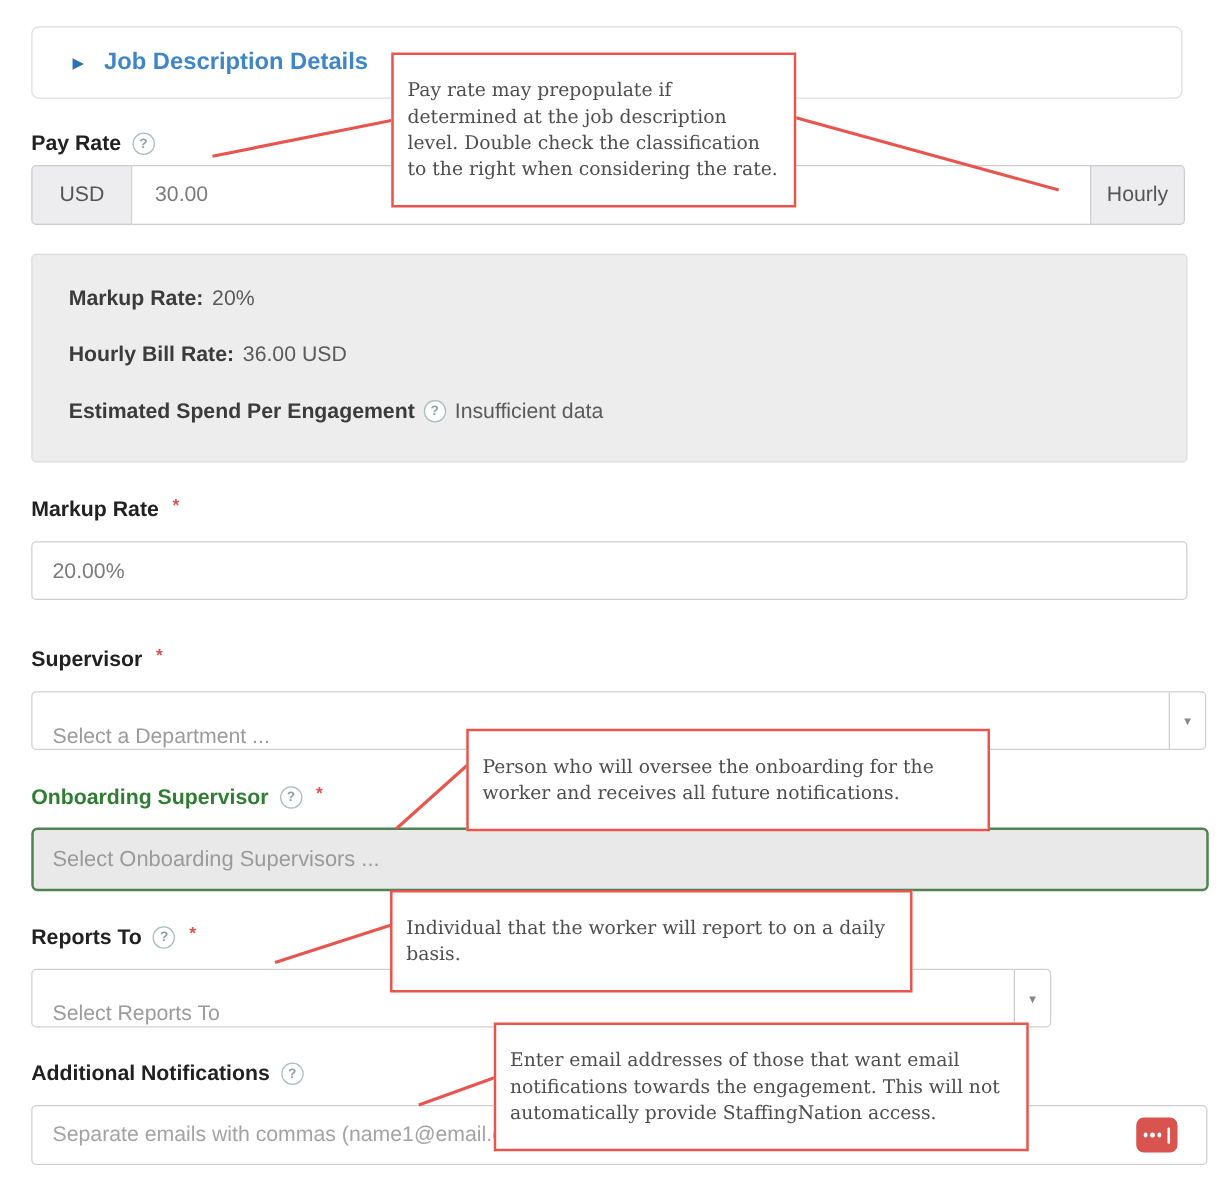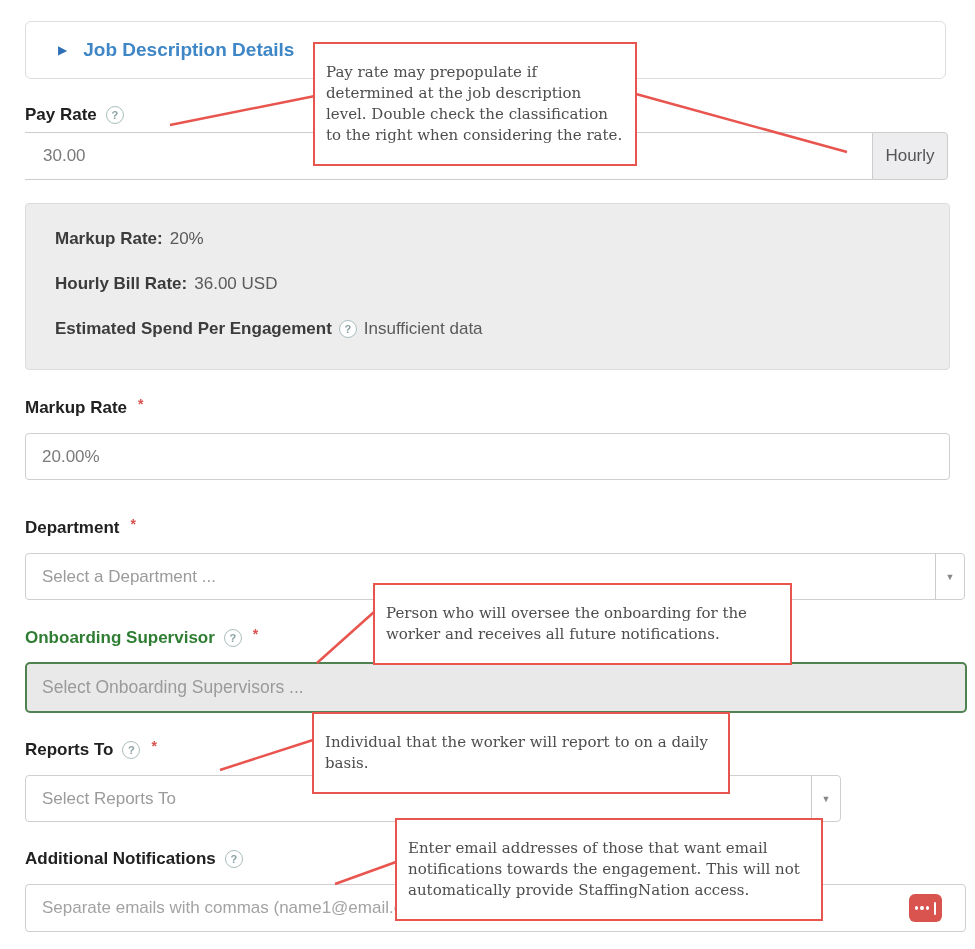--- a/index.html
+++ b/index.html
@@ -41,21 +41,21 @@
   .summary-line .val{color:#5a5a5a;}
 
   
   .text-input{position:absolute;left:25px;box-sizing:border-box;border:1px solid #cfcfcf;border-radius:4px;
               font-size:17px;padding:0 16px;outline:none;background:#fff;color:#7a7a7a;
               font-family:"Liberation Sans",sans-serif;}
   .text-input::placeholder{color:#a3a3a3;}
 
   
   .select{position:absolute;left:25px;box-sizing:border-box;border:1px solid #cfcfcf;border-radius:4px;
-          background:#fff;display:flex;align-items:center;cursor:pointer;}
+          background:#fff;display:flex;align-items:flex-end;cursor:pointer;}
   .select .ph{flex:1;color:#9b9b9b;font-size:17px;padding-left:16px;}
   .caret-box{width:28px;align-self:stretch;border-left:1px solid #ccc;display:flex;
              align-items:center;justify-content:center;cursor:pointer;}
   .caret-icon{font-size:9px;color:#888;}
 
   
   .onb-input{position:absolute;left:25px;top:662px;width:942px;height:51px;box-sizing:border-box;
              border:2px solid #4f8151;border-radius:5px;background:#e9e9e9;color:#9a9a9a;
              font-size:17.5px;padding:0 15px;outline:none;font-family:"Liberation Sans",sans-serif;}
   .onb-input::placeholder{color:#9a9a9a;}
@@ -88,20 +88,21 @@
   <div class="jd-card">
     <span class="expand-icon">▶</span>
     <span class="jd-title">Job Description Details</span>
   </div>
 
   <div class="field-label" style="top:103px;">
     <span>Pay Rate</span>
     <span class="help">?</span>
   </div>
   <div class="pay-group">
+    <div class="addon left">USD</div>
     <input class="pay-input" type="text" value="30.00" style="">
     <div class="addon right">Hourly</div>
   </div>
 
   <div class="summary-box">
     <div class="summary-line">
       <b>Markup Rate:</b>
       <span class="val">20%</span>
     </div>
     <div class="summary-line">
@@ -115,21 +116,21 @@
     </div>
   </div>
 
   <div class="field-label" style="top:396px;">
     <span>Markup Rate</span>
     <span class="req">*</span>
   </div>
   <input class="text-input" style="top: 433px; width: 925px; height: 47px;" type="text" value="20.00%">
 
   <div class="field-label" style="top:516px;">
-    <span>Department</span>
+    <span>Supervisor</span>
     <span class="req">*</span>
   </div>
   <div class="select" style="top:553px;width:940px;height:47px;">
     <span class="ph">Select a Department ...</span>
     <span class="caret-box">
       <span class="caret-icon">▼</span>
     </span>
   </div>
 
   <div class="field-label green" style="top:626px;">

